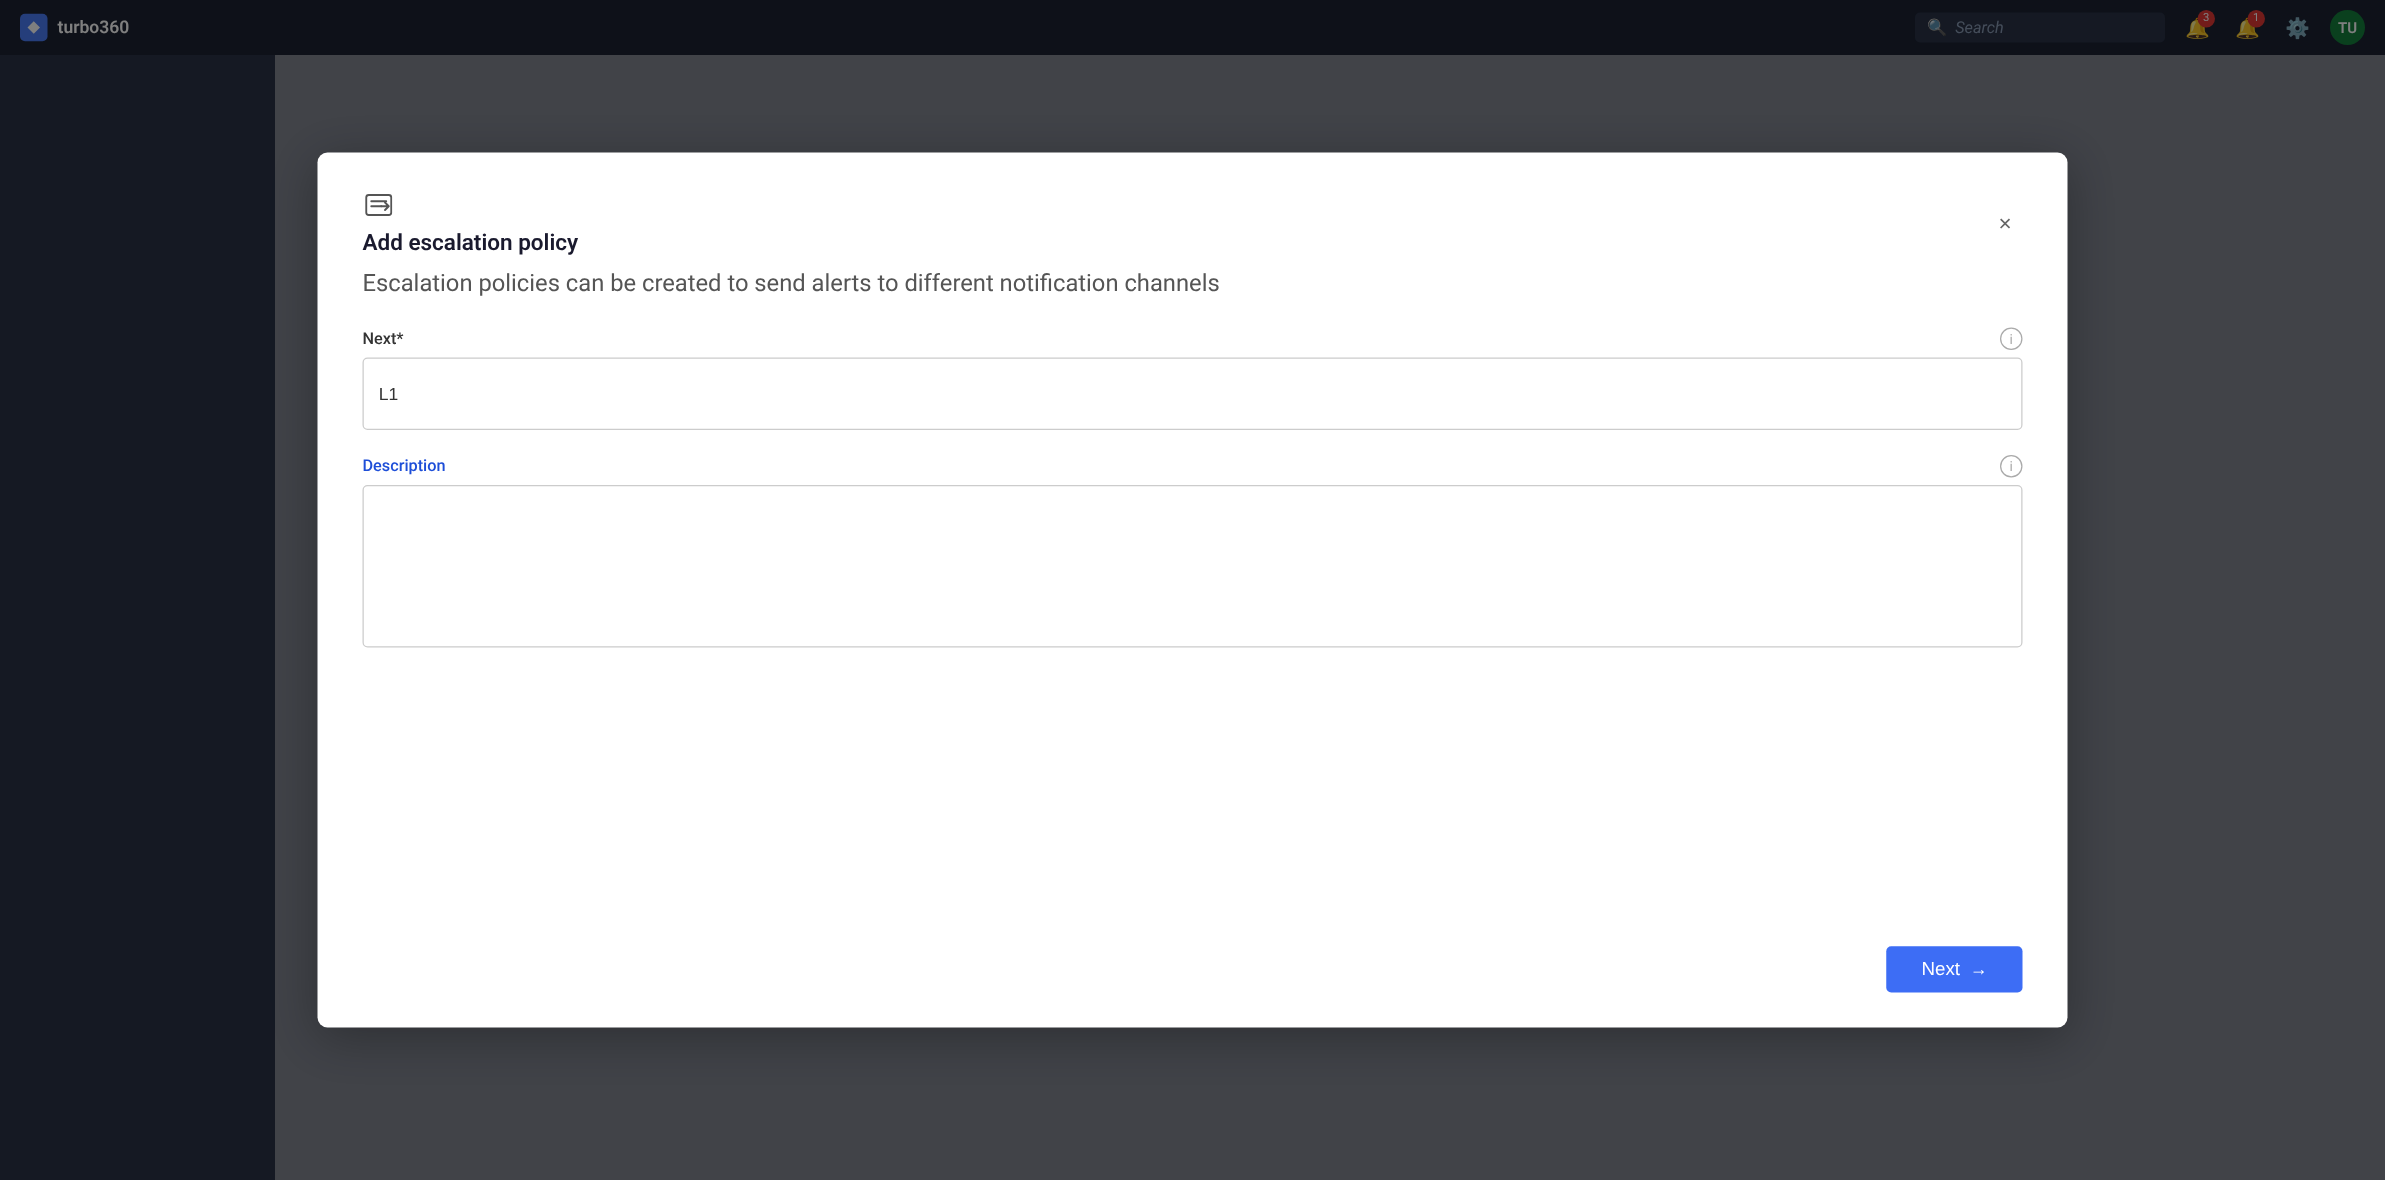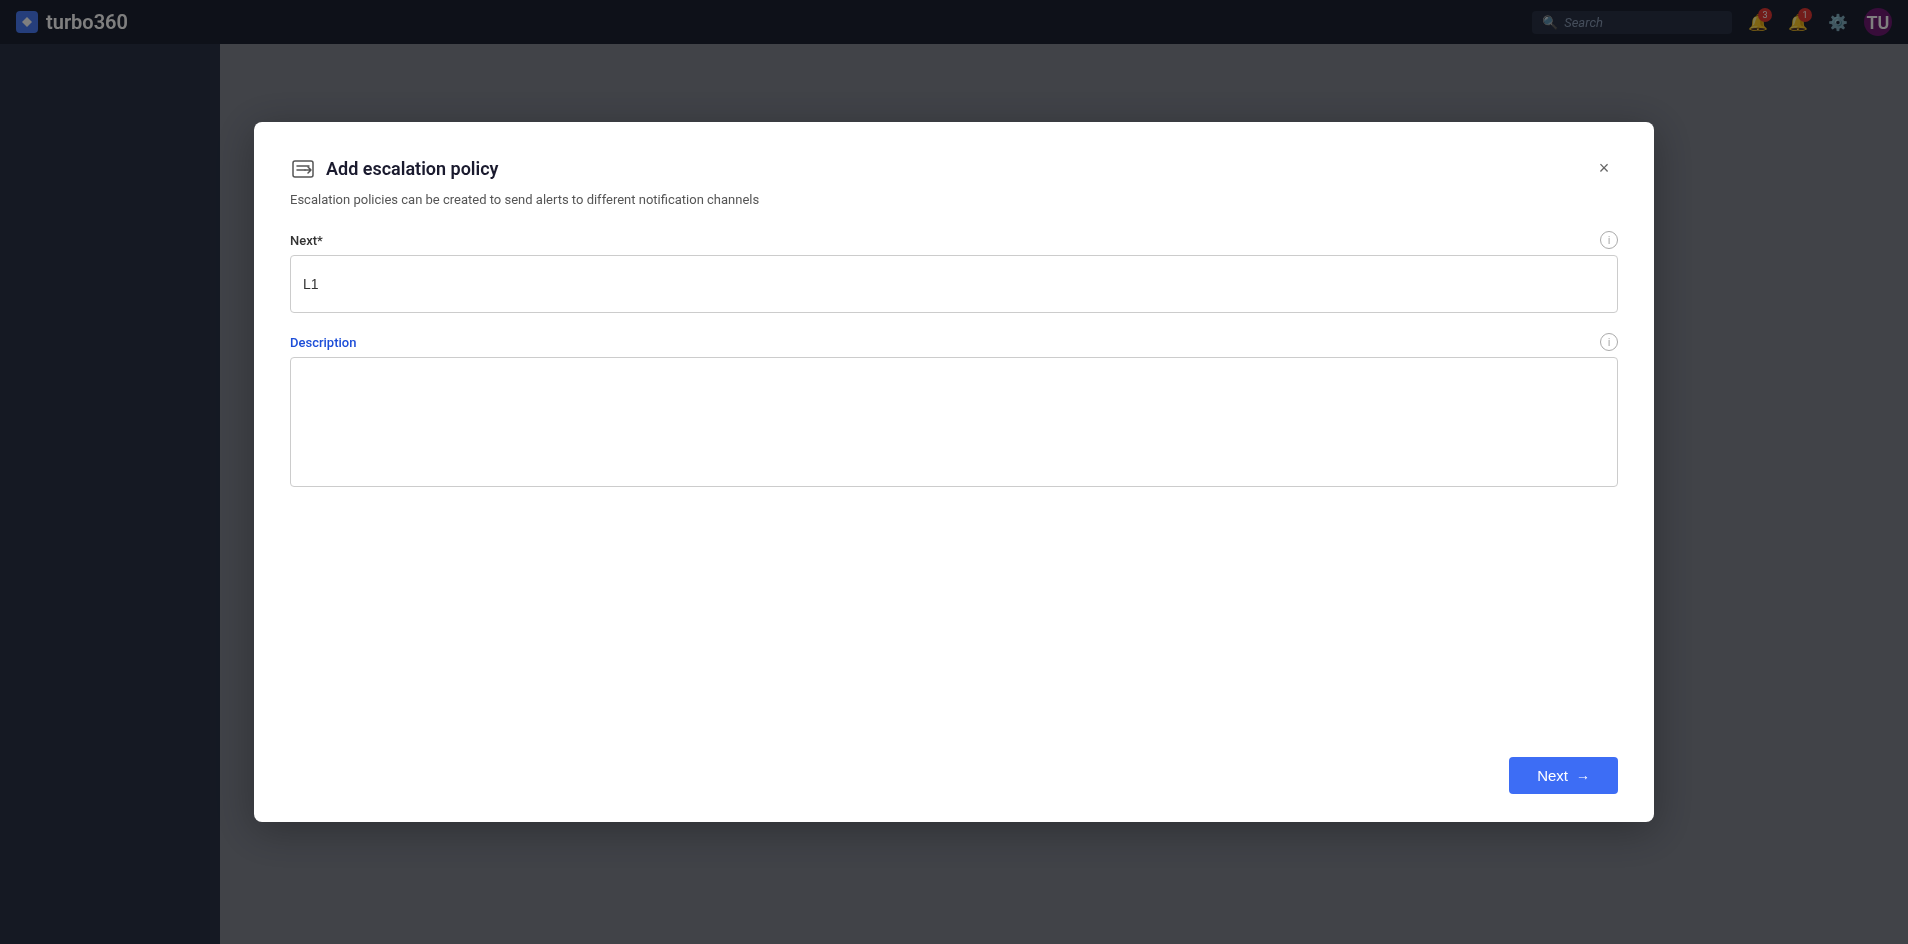--- a/index.html
+++ b/index.html
@@ -24,21 +24,21 @@
       padding: 0 16px;
       z-index: 10;
       gap: 12px;
     }
 
     .topbar-logo {
       display: flex;
       align-items: center;
       gap: 8px;
       color: #fff;
-      font-size: 20px;
+      font-size: 14px;
       font-weight: 600;
     }
 
     .topbar-logo-icon {
       width: 22px;
       height: 22px;
       background: #4a7cf7;
       border-radius: 4px;
       display: flex;
       align-items: center;
@@ -90,23 +90,23 @@
       color: #fff;
       display: flex;
       align-items: center;
       justify-content: center;
     }
 
     .avatar-btn {
       width: 28px;
       height: 28px;
       border-radius: 50%;
-      background: #701a75;
-      color: #fff;
-      font-size: 18px;
+      background: #15803d;
+      color: #fff;
+      font-size: 12px;
       font-weight: 600;
       display: flex;
       align-items: center;
       justify-content: center;
       cursor: pointer;
     }
 
     
     .page-bg {
       position: absolute;
@@ -151,22 +151,23 @@
 
     .modal-header {
       display: flex;
       align-items: center;
       justify-content: space-between;
       margin-bottom: 10px;
     }
 
     .modal-title-row {
       display: flex;
-      align-items: flex-end;
+      align-items: flex-start;
       gap: 10px;
+      flex-direction: column;
     }
 
     .modal-title-icon {
       width: 26px;
       height: 20px;
       display: flex;
       align-items: center;
       justify-content: center;
       color: #555;
     }
@@ -185,21 +186,21 @@
       cursor: pointer;
       font-size: 18px;
       color: #666;
       display: flex;
       align-items: center;
       justify-content: center;
       border-radius: 4px;
     }
 
     .modal-subtitle {
-      font-size: 13px;
+      font-size: 19px;
       color: #555;
       margin-bottom: 24px;
     }
 
     .form-group {
       margin-bottom: 20px;
     }
 
     .form-label-row {
       display: flex;

